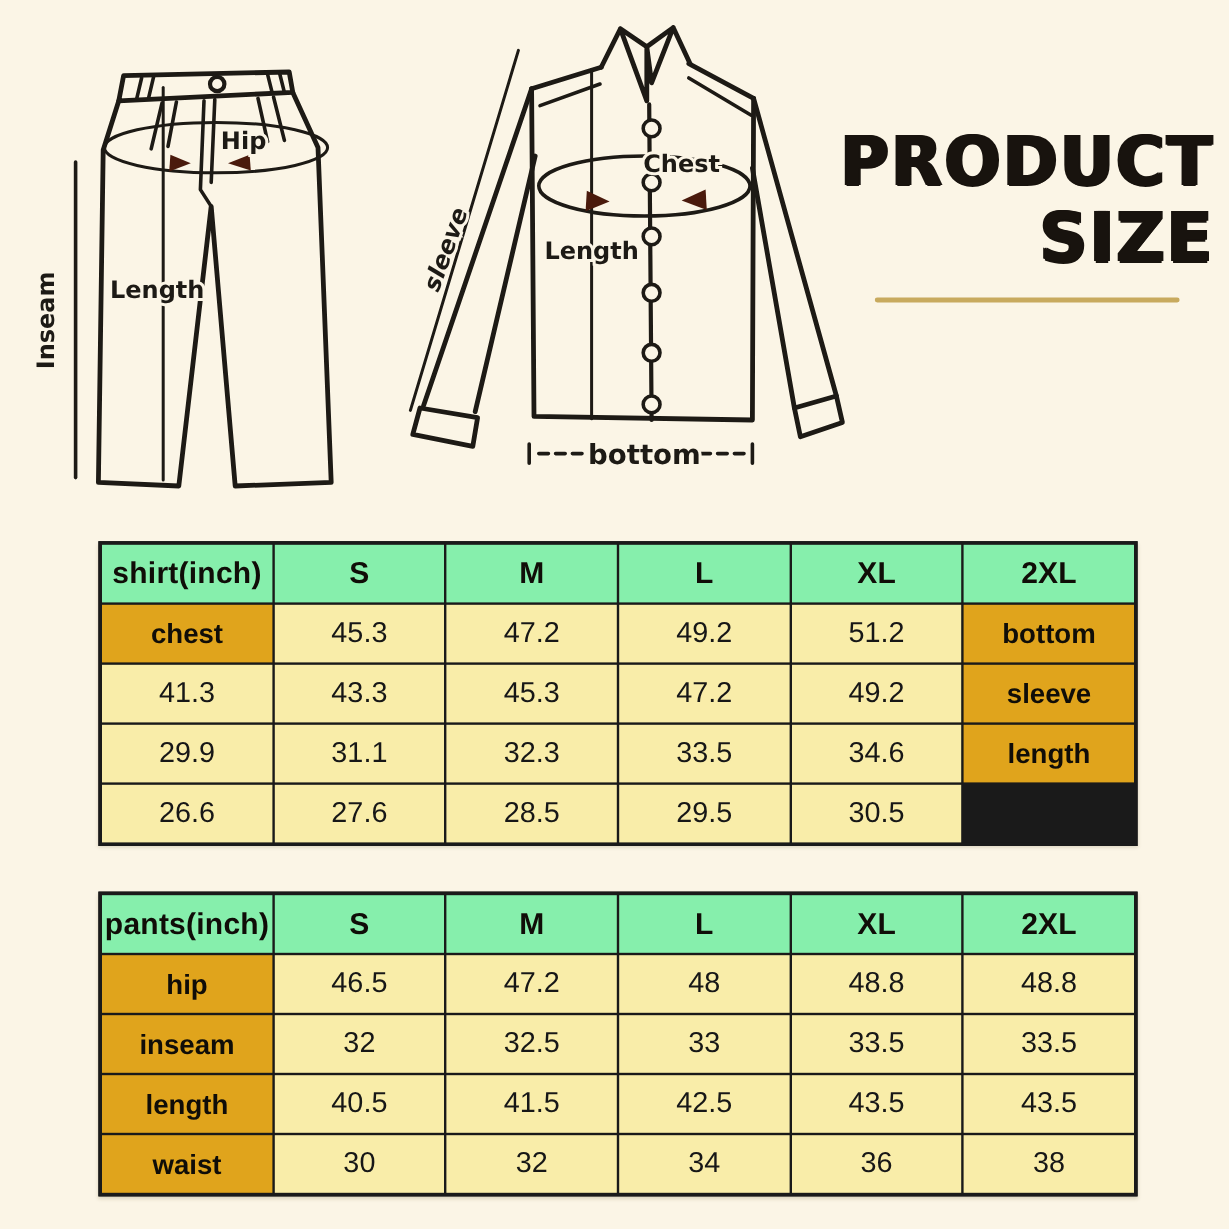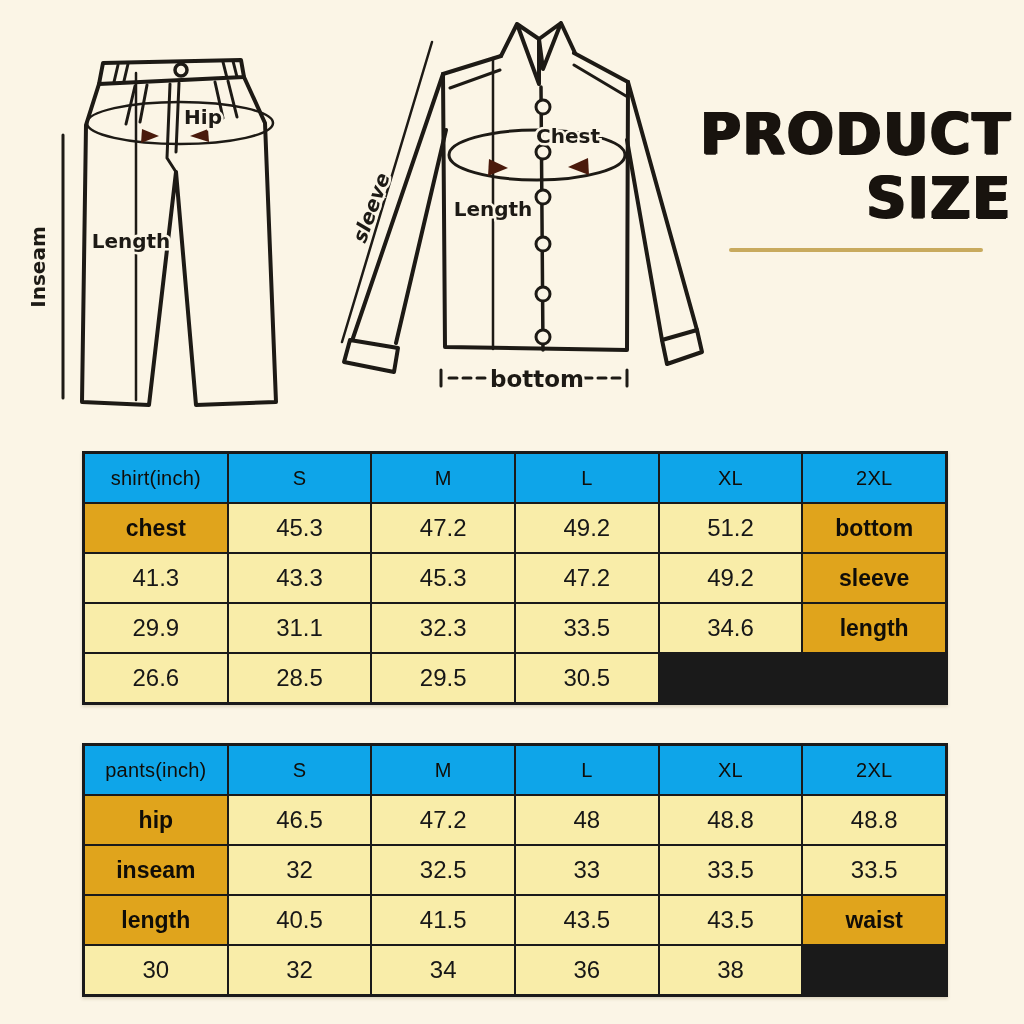--- a/index.html
+++ b/index.html
@@ -32,21 +32,21 @@
   
   .size-table{
     position:absolute;left:82px;width:860px;
     display:grid;grid-template-columns:repeat(6,1fr);gap:2px;
     background:#1a1a1a;border:3px solid #1a1a1a;
     box-shadow:0 2px 3px rgba(90,70,20,.18);
   }
   .shirt-table{top:451px;}
   .pants-table{top:743px;}
   .cell{height:48px;display:flex;align-items:center;justify-content:center;}
-  .hd{background:#0ea5e9;font-weight:normal;font-size:20px;color:#100d08;
+  .hd{background:#86efac;font-weight:bold;font-size:25px;color:#100d08;
       font-family:"Liberation Sans",sans-serif;letter-spacing:.2px;}
   .lbl{background:#e0a41c;font-weight:bold;font-size:23px;color:#100d08;}
   .val{background:#f9eda9;font-size:24px;color:#171717;}
 </style>
 </head>
 <body>
 
 <div class="canvas">
 
   <svg class="diagram pants-svg" width="300" height="400" viewBox="0 0 300 400">
@@ -154,20 +154,21 @@
 
     <div class="cell lbl">sleeve</div>
     <div class="cell val">29.9</div>
     <div class="cell val">31.1</div>
     <div class="cell val">32.3</div>
     <div class="cell val">33.5</div>
     <div class="cell val">34.6</div>
 
     <div class="cell lbl">length</div>
     <div class="cell val">26.6</div>
+    <div class="cell val">27.6</div>
     <div class="cell val">28.5</div>
     <div class="cell val">29.5</div>
     <div class="cell val">30.5</div>
   </div>
 
   <div class="size-table pants-table">
     <div class="cell hd">pants(inch)</div>
     <div class="cell hd">S</div>
     <div class="cell hd">M</div>
     <div class="cell hd">L</div>
@@ -184,20 +185,21 @@
     <div class="cell lbl">inseam</div>
     <div class="cell val">32</div>
     <div class="cell val">32.5</div>
     <div class="cell val">33</div>
     <div class="cell val">33.5</div>
     <div class="cell val">33.5</div>
 
     <div class="cell lbl">length</div>
     <div class="cell val">40.5</div>
     <div class="cell val">41.5</div>
+    <div class="cell val">42.5</div>
     <div class="cell val">43.5</div>
     <div class="cell val">43.5</div>
 
     <div class="cell lbl">waist</div>
     <div class="cell val">30</div>
     <div class="cell val">32</div>
     <div class="cell val">34</div>
     <div class="cell val">36</div>
     <div class="cell val">38</div>
   </div>

